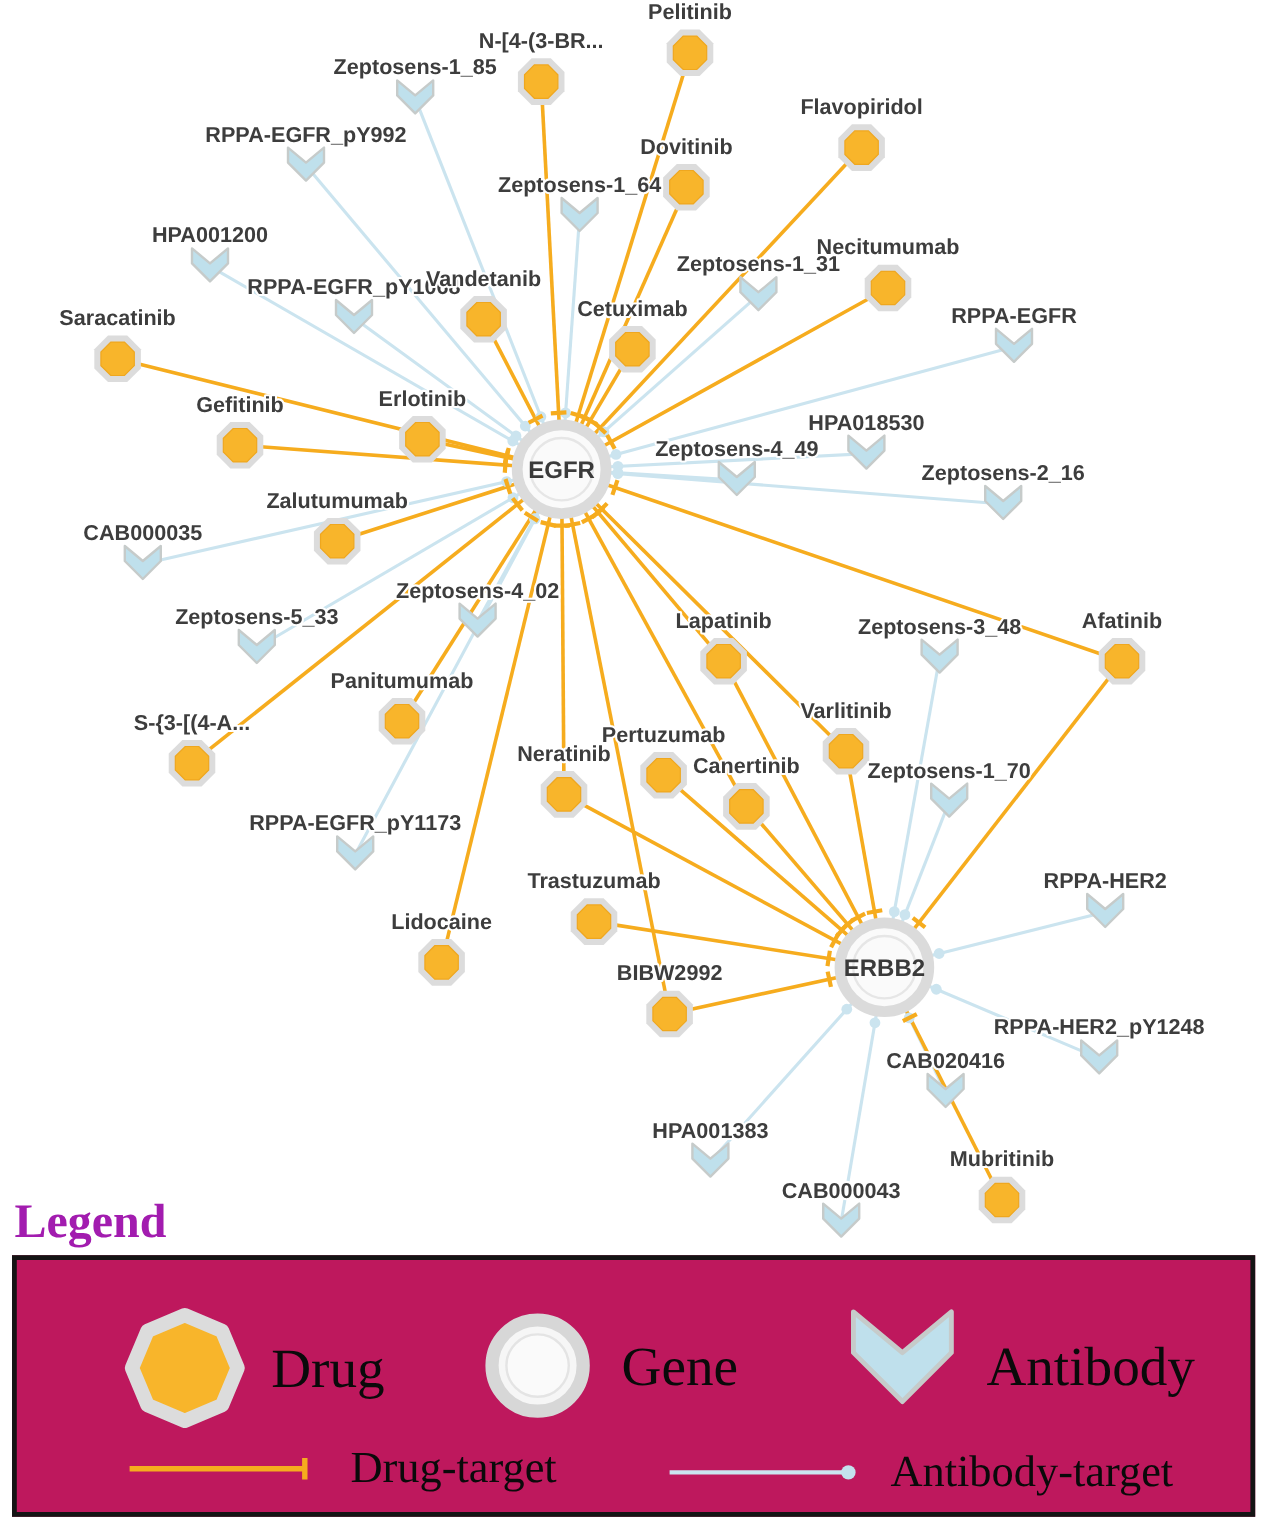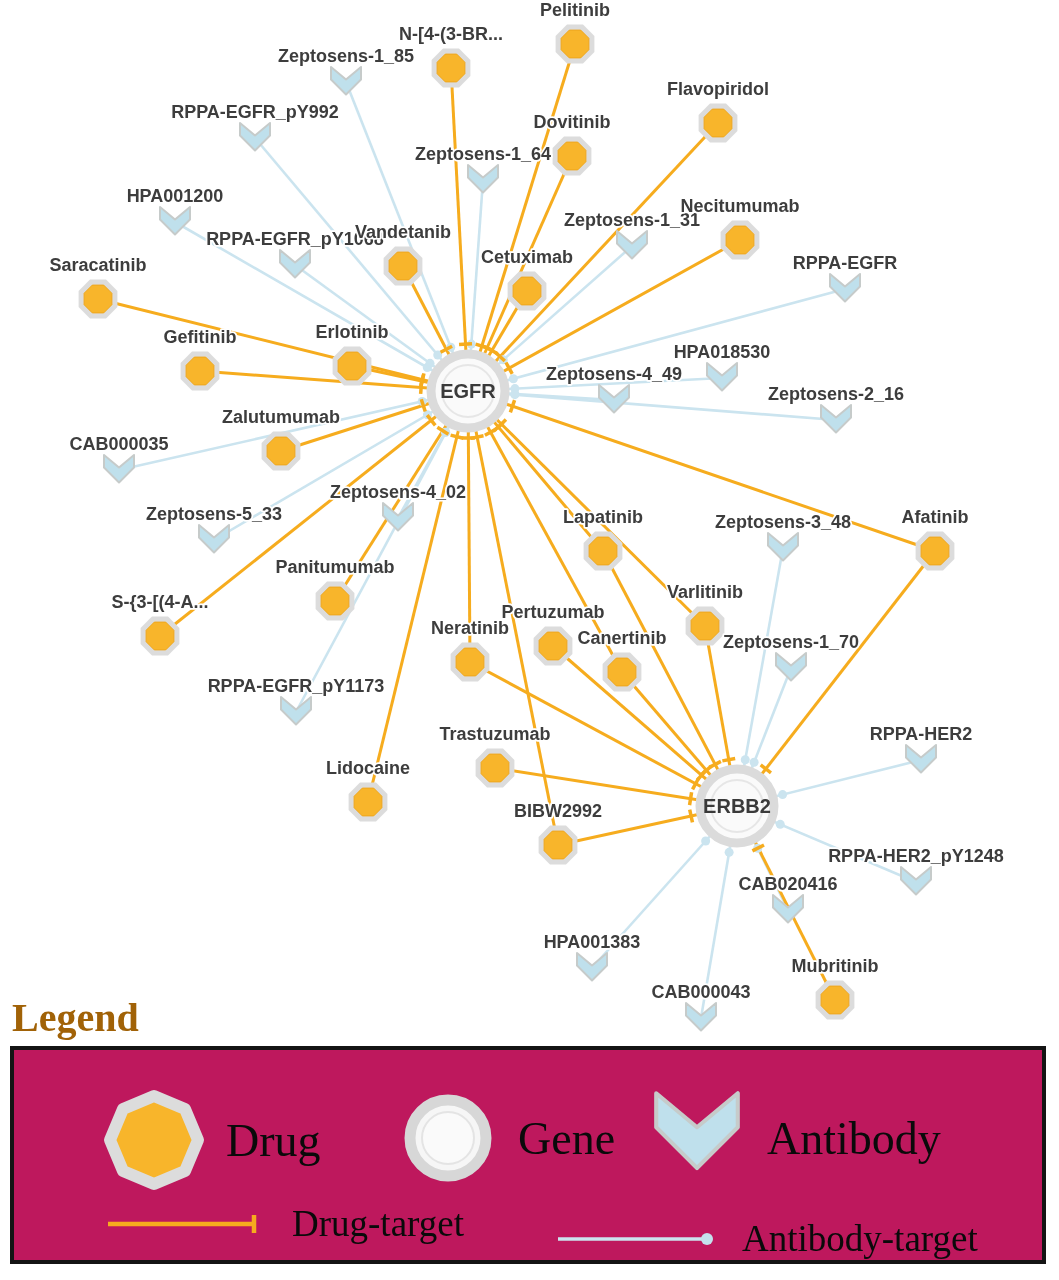--- a/index.html
+++ b/index.html
@@ -3,31 +3,31 @@
 <meta charset="utf-8">
 <style>
   html,body{margin:0;padding:0;background:#ffffff;}
   .stage{position:relative;width:1059px;height:1280px;background:#ffffff;overflow:hidden;
          font-family:"Liberation Sans",sans-serif;}
   svg{display:block;}
   .nlabel{font:bold 18px "Liberation Sans",sans-serif;fill:#3d3d3d;
           stroke:#ffffff;stroke-width:3.5px;paint-order:stroke;stroke-linejoin:round;}
   .glabel{font:bold 20px "Liberation Sans",sans-serif;fill:#3a3a3a;}
   .legend-title{position:absolute;left:12px;top:994px;
-          font:bold 40px "Liberation Serif",serif;color:#a16207;}
+          font:bold 40px "Liberation Serif",serif;color:#a21caf;}
   .legend-box{position:absolute;left:10px;top:1046px;width:1028px;height:210px;
           border:4px solid #141414;background:#be185d;}
   .legend-item{position:absolute;display:flex;align-items:center;gap:20px;}
   .legend-item .lg-label{font:400 46px "Liberation Serif",serif;color:#0a0a0a;white-space:nowrap;}
   .legend-item.small .lg-label{font:400 37px "Liberation Serif",serif;}
   .li-drug{left:88px;top:38px;}
   .li-gene{left:384px;top:38px;}
-  .li-antibody{left:633px;top:40px;}
+  .li-antibody{left:688px;top:40px;}
   .li-drug-edge{left:90px;top:152px;text-align:right;}
-  .li-antibody-edge{left:540px;top:167px;}
+  .li-antibody-edge{left:540px;top:155px;}
 </style>
 </head>
 <body>
 
 <div class="stage">
 
   <svg id="network-svg" width="1059" height="1280" viewBox="0 0 1059 1280">
       <g>
         <line x1="468" y1="391" x2="346" y2="82" stroke="#CBE4EF" stroke-width="2.6"></line>
         <line x1="468" y1="391" x2="255" y2="138" stroke="#CBE4EF" stroke-width="2.6"></line>

